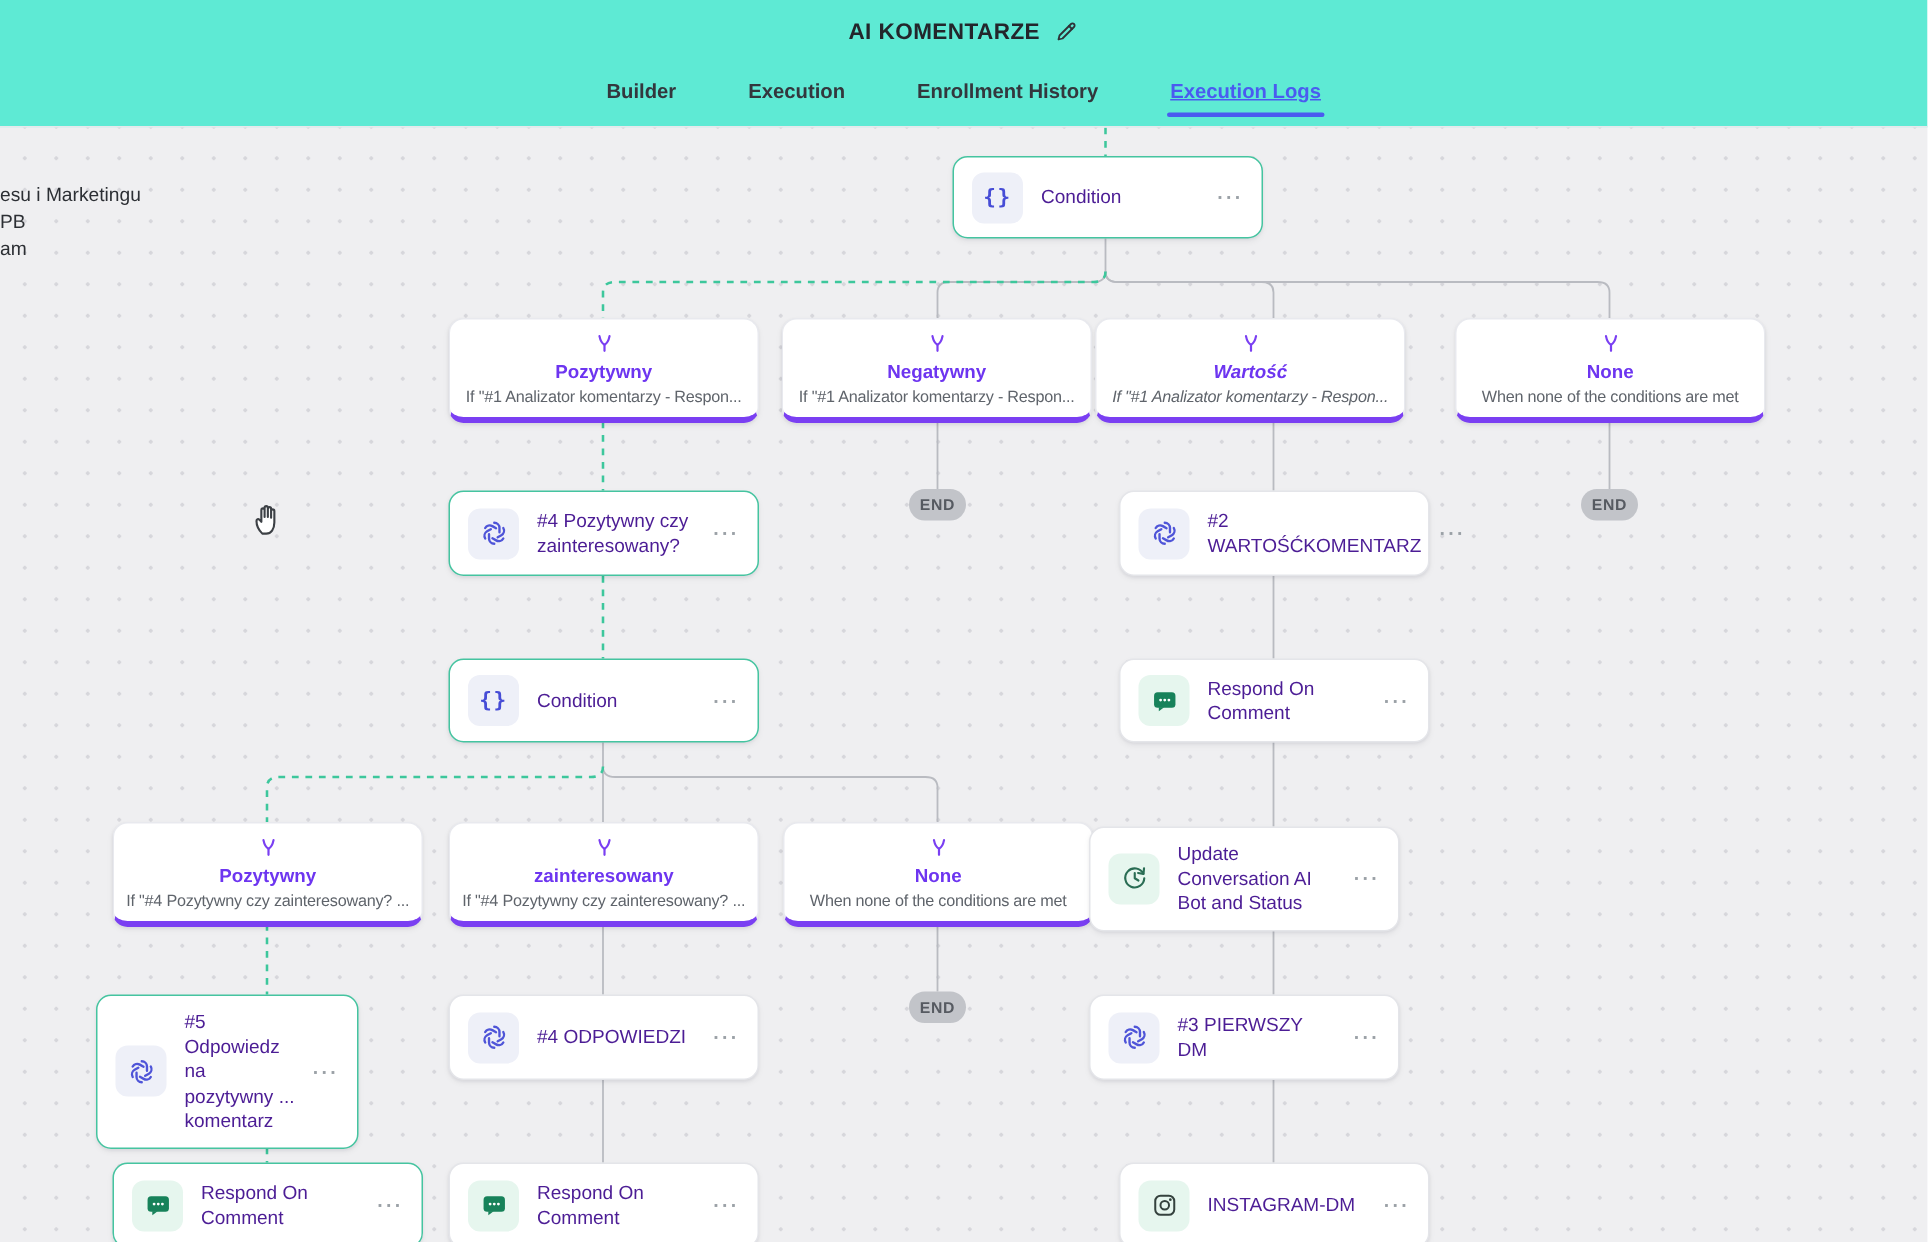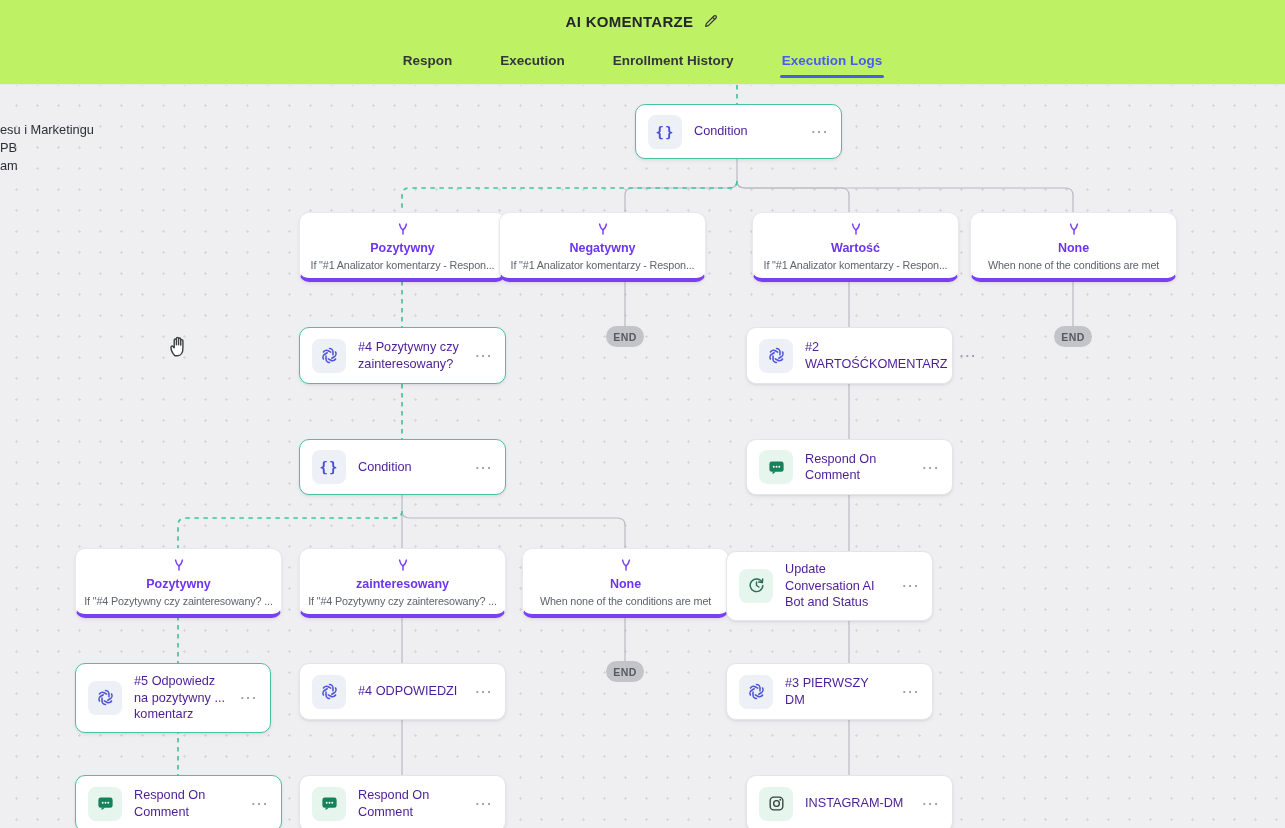--- a/index.html
+++ b/index.html
@@ -1,25 +1,25 @@
 <!DOCTYPE html>
 <html><head>
 <meta charset="utf-8">
 <style>
   html,body{margin:0;padding:0;width:1285px;height:828px;overflow:hidden;
     font-family:"Liberation Sans","DejaVu Sans",sans-serif;background:#fff;}
 
   
-  .app-header{height:84px;background:#bef264;border-bottom:1px solid #e7e8ec;position:relative;}
+  .app-header{height:84px;background:#5eead4;border-bottom:1px solid #e7e8ec;position:relative;}
   .title-row{height:34px;display:flex;align-items:center;justify-content:center;gap:10px;padding-top:4px;}
   .wf-title{font-size:15px;font-weight:700;color:#23262b;letter-spacing:.3px;}
   .pencil{width:16px;height:16px;display:inline-block;cursor:pointer;}
   .tab-row{height:44px;display:flex;align-items:flex-end;justify-content:center;gap:44px;}
   .tab{font-size:13.5px;color:#33373d;font-weight:600;padding:0 2px 14px;cursor:pointer;position:relative;}
-  .tab.active{color:#4a5bf0;}
+  .tab.active{color:#4a5bf0;text-decoration:underline;}
   .tab.active::after{content:"";position:absolute;left:0;right:0;bottom:4px;height:3px;border-radius:2px;background:#4a5bf0;}
 
   
   .canvas{position:relative;width:1285px;height:743px;background:#efeff1;overflow:hidden;
     background-image:radial-gradient(#d6d6db 1.1px, transparent 1.1px);background-size:21px 21px;background-position:6px 10px;}
   .connector-layer{position:absolute;left:0;top:0;z-index:0;}
   .connector-layer path{fill:none;}
   .connector-layer path.gray{stroke:#b9bbc1;stroke-width:1.2;}
   .connector-layer path.green{stroke:#3dc79c;stroke-width:1.7;stroke-dasharray:4.5 4.5;}
 
@@ -53,21 +53,21 @@
   <div class="title-row">
     <span class="wf-title">AI KOMENTARZE</span>
     <span class="pencil">
       <svg viewBox="0 0 24 24" fill="none" stroke="#2f3237" stroke-width="1.8" stroke-linecap="round" stroke-linejoin="round">
         <path d="M4 20 L8 19 L19.5 7.5 A1.8 1.8 0 0 0 16.5 4.5 L5 16 Z"></path>
           <path d="M14.5 6.5 L17.5 9.5"></path>
       </svg>
     </span>
   </div>
   <div class="tab-row">
-    <div class="tab">Respon</div>
+    <div class="tab">Builder</div>
     <div class="tab">Execution</div>
     <div class="tab">Enrollment History</div>
     <div class="tab active">Execution Logs</div>
   </div>
 </div>
 
 <div class="canvas">
   <svg class="connector-layer" width="1285" height="743" viewBox="0 0 1285 743">
       <path class="gray" d="M737 74 V96"></path>
       <path class="gray" d="M737 96 Q737 103 729 103 H633 Q625 103 625 110 V127"></path>
@@ -110,33 +110,33 @@
         <span class="b-ic">
           <svg viewBox="0 0 20 20" fill="none" stroke="#7a3ff2" stroke-width="2.1" stroke-linecap="round">
             <path d="M5.2 3 C6.2 8 8 10.2 10 11.2 C12 10.2 13.8 8 14.8 3"></path>
             <path d="M10 11.2 V17"></path>
           </svg>
         </span>
         <span>Pozytywny</span>
       </div>
       <div class="b-sub">If "#1 Analizator komentarzy - Respon...</div>
     </div>
-    <div class="node branch" style="left: 499px; top: 127px; width: 207px; min-height: 60px;">
+    <div class="node branch" style="left: 521px; top: 127px; width: 207px; min-height: 60px;">
       <div class="b-title">
         <span class="b-ic">
           <svg viewBox="0 0 20 20" fill="none" stroke="#7a3ff2" stroke-width="2.1" stroke-linecap="round">
             <path d="M5.2 3 C6.2 8 8 10.2 10 11.2 C12 10.2 13.8 8 14.8 3"></path>
             <path d="M10 11.2 V17"></path>
           </svg>
         </span>
         <span>Negatywny</span>
       </div>
       <div class="b-sub">If "#1 Analizator komentarzy - Respon...</div>
     </div>
-    <div class="node branch" style="left: 752px; top: 127px; width: 207px; min-height: 60px;">
+    <div class="node branch" style="left: 730px; top: 127px; width: 207px; min-height: 60px; font-style: italic;">
       <div class="b-title">
         <span class="b-ic">
           <svg viewBox="0 0 20 20" fill="none" stroke="#7a3ff2" stroke-width="2.1" stroke-linecap="round">
             <path d="M5.2 3 C6.2 8 8 10.2 10 11.2 C12 10.2 13.8 8 14.8 3"></path>
             <path d="M10 11.2 V17"></path>
           </svg>
         </span>
         <span>Wartość</span>
       </div>
       <div class="b-sub">If "#1 Analizator komentarzy - Respon...</div>
@@ -241,21 +241,21 @@
       <span class="ic mint">
         <svg viewBox="0 0 24 24" fill="none" stroke="#2a6d54" stroke-width="1.8" stroke-linecap="round" stroke-linejoin="round">
           <path d="M19.2 8.2 A8 8 0 1 0 20 12"></path>
           <path d="M19.8 3.6 L19.4 8.3 L14.8 7.6"></path>
           <path d="M12 7.6 V12 L15.1 13.9"></path>
         </svg>
       </span>
       <span class="n-title">Update Conversation AI Bot and Status</span>
       <span class="menu">···</span>
     </div>
-    <div class="node action active" style="left: 75px; top: 578px; width: 196px; min-height: 57px;">
+    <div class="node action active" style="left: 64px; top: 578px; width: 175px; min-height: 57px;">
       <span class="ic">
         <svg viewBox="0 0 24 24" fill="none" stroke="#4f55d8" stroke-width="2" stroke-linecap="round">
           <path d="M12 3.2 A4.4 4.4 0 0 1 16.4 7.6 V11.2" transform="rotate(0 12 12)"></path>
           <path d="M12 3.2 A4.4 4.4 0 0 1 16.4 7.6 V11.2" transform="rotate(60 12 12)"></path>
           <path d="M12 3.2 A4.4 4.4 0 0 1 16.4 7.6 V11.2" transform="rotate(120 12 12)"></path>
           <path d="M12 3.2 A4.4 4.4 0 0 1 16.4 7.6 V11.2" transform="rotate(180 12 12)"></path>
           <path d="M12 3.2 A4.4 4.4 0 0 1 16.4 7.6 V11.2" transform="rotate(240 12 12)"></path>
           <path d="M12 3.2 A4.4 4.4 0 0 1 16.4 7.6 V11.2" transform="rotate(300 12 12)"></path>
         </svg>
       </span>

